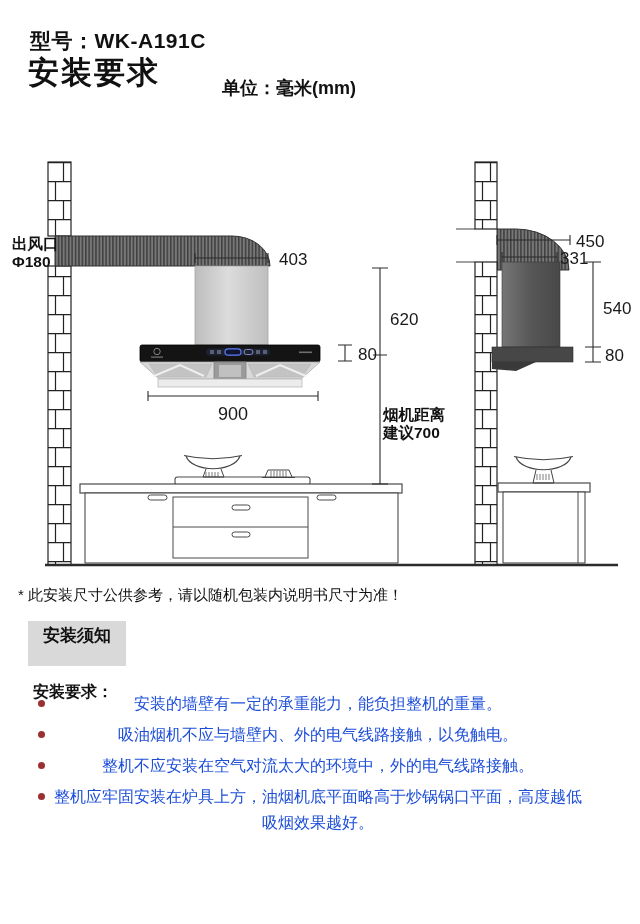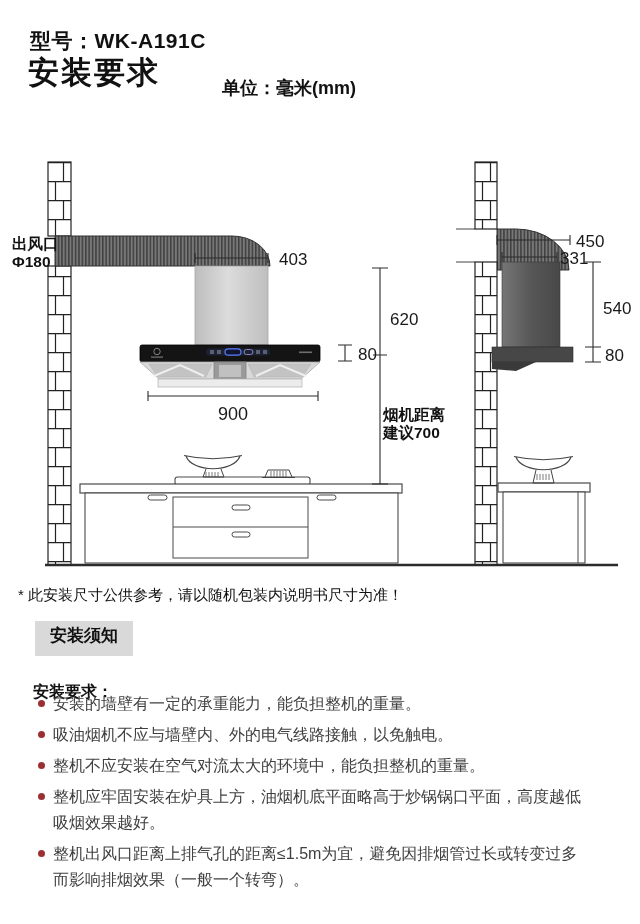--- a/index.html
+++ b/index.html
@@ -6,27 +6,27 @@
   body{
     width:640px;height:924px;position:relative;overflow:hidden;background:#ffffff;
     font-family:"Liberation Sans","DejaVu Sans",sans-serif;color:#111;
   }
   .abs{position:absolute;}
   .model{left:30px;top:27px;font-size:21px;font-weight:600;letter-spacing:.5px;}
   .title{left:28px;top:52px;font-size:31px;font-weight:800;letter-spacing:2px;}
   .unit{left:222px;top:76px;font-size:18px;font-weight:600;}
   .diagram{left:0;top:140px;width:640px;height:460px;}
   .footnote{left:18px;top:586px;font-size:15px;font-weight:500;}
-  .notice-box{left:35px;top:621px;background:#d9d9d9;padding:3px 15px 9px 15px;
+  .notice-box{left:28px;top:621px;background:#d9d9d9;padding:3px 15px 19px 15px;
     font-size:17px;font-weight:600;}
   .subtitle{left:33px;top:682px;font-size:16px;font-weight:600;}
   .bullets{left:38px;top:691px;width:560px;}
   .b-item{display:flex;align-items:flex-start;margin-bottom:5px;}
   .dot{width:7px;height:7px;border-radius:50%;background:#9c2f31;margin:9px 8px 0 0;flex-shrink:0;}
-  .b-text{width:530px;font-size:16px;line-height:26px;font-weight:500;color:#404040;}
+  .b-text{width:530px;font-size:16px;line-height:26px;font-weight:500;color:#1d4ed8;text-align:center;}
   
   .dim-num{font-family:"Liberation Sans","DejaVu Sans",sans-serif;font-size:17px;fill:#1a1a1a;font-weight:500;}
   .dim-num-lg{font-family:"Liberation Sans","DejaVu Sans",sans-serif;font-size:18px;fill:#1a1a1a;font-weight:500;}
   .cjk-label{font-family:"Liberation Sans","DejaVu Sans",sans-serif;font-size:15.5px;font-weight:700;fill:#111;}
   .cjk-label2{font-family:"Liberation Sans","DejaVu Sans",sans-serif;font-size:15.5px;font-weight:700;fill:#111;}
 </style>
 </head>
 <body>
 
 <div class="abs model">型号：WK-A191C</div>
@@ -172,23 +172,19 @@
   <div class="b-item">
     <span class="dot"></span>
     <span class="b-text">安装的墙壁有一定的承重能力，能负担整机的重量。</span>
   </div>
   <div class="b-item">
     <span class="dot"></span>
     <span class="b-text">吸油烟机不应与墙壁内、外的电气线路接触，以免触电。</span>
   </div>
   <div class="b-item">
     <span class="dot"></span>
-    <span class="b-text">整机不应安装在空气对流太大的环境中，能负担整机的重量。</span>
+    <span class="b-text">整机不应安装在空气对流太大的环境中，外的电气线路接触。</span>
   </div>
   <div class="b-item">
     <span class="dot"></span>
     <span class="b-text">整机应牢固安装在炉具上方，油烟机底平面略高于炒锅锅口平面，高度越低吸烟效果越好。</span>
   </div>
-  <div class="b-item">
-    <span class="dot"></span>
-    <span class="b-text">整机出风口距离上排气孔的距离≤1.5m为宜，避免因排烟管过长或转变过多而影响排烟效果（一般一个转弯）。</span>
-  </div>
 </div>
 
 </body></html>

